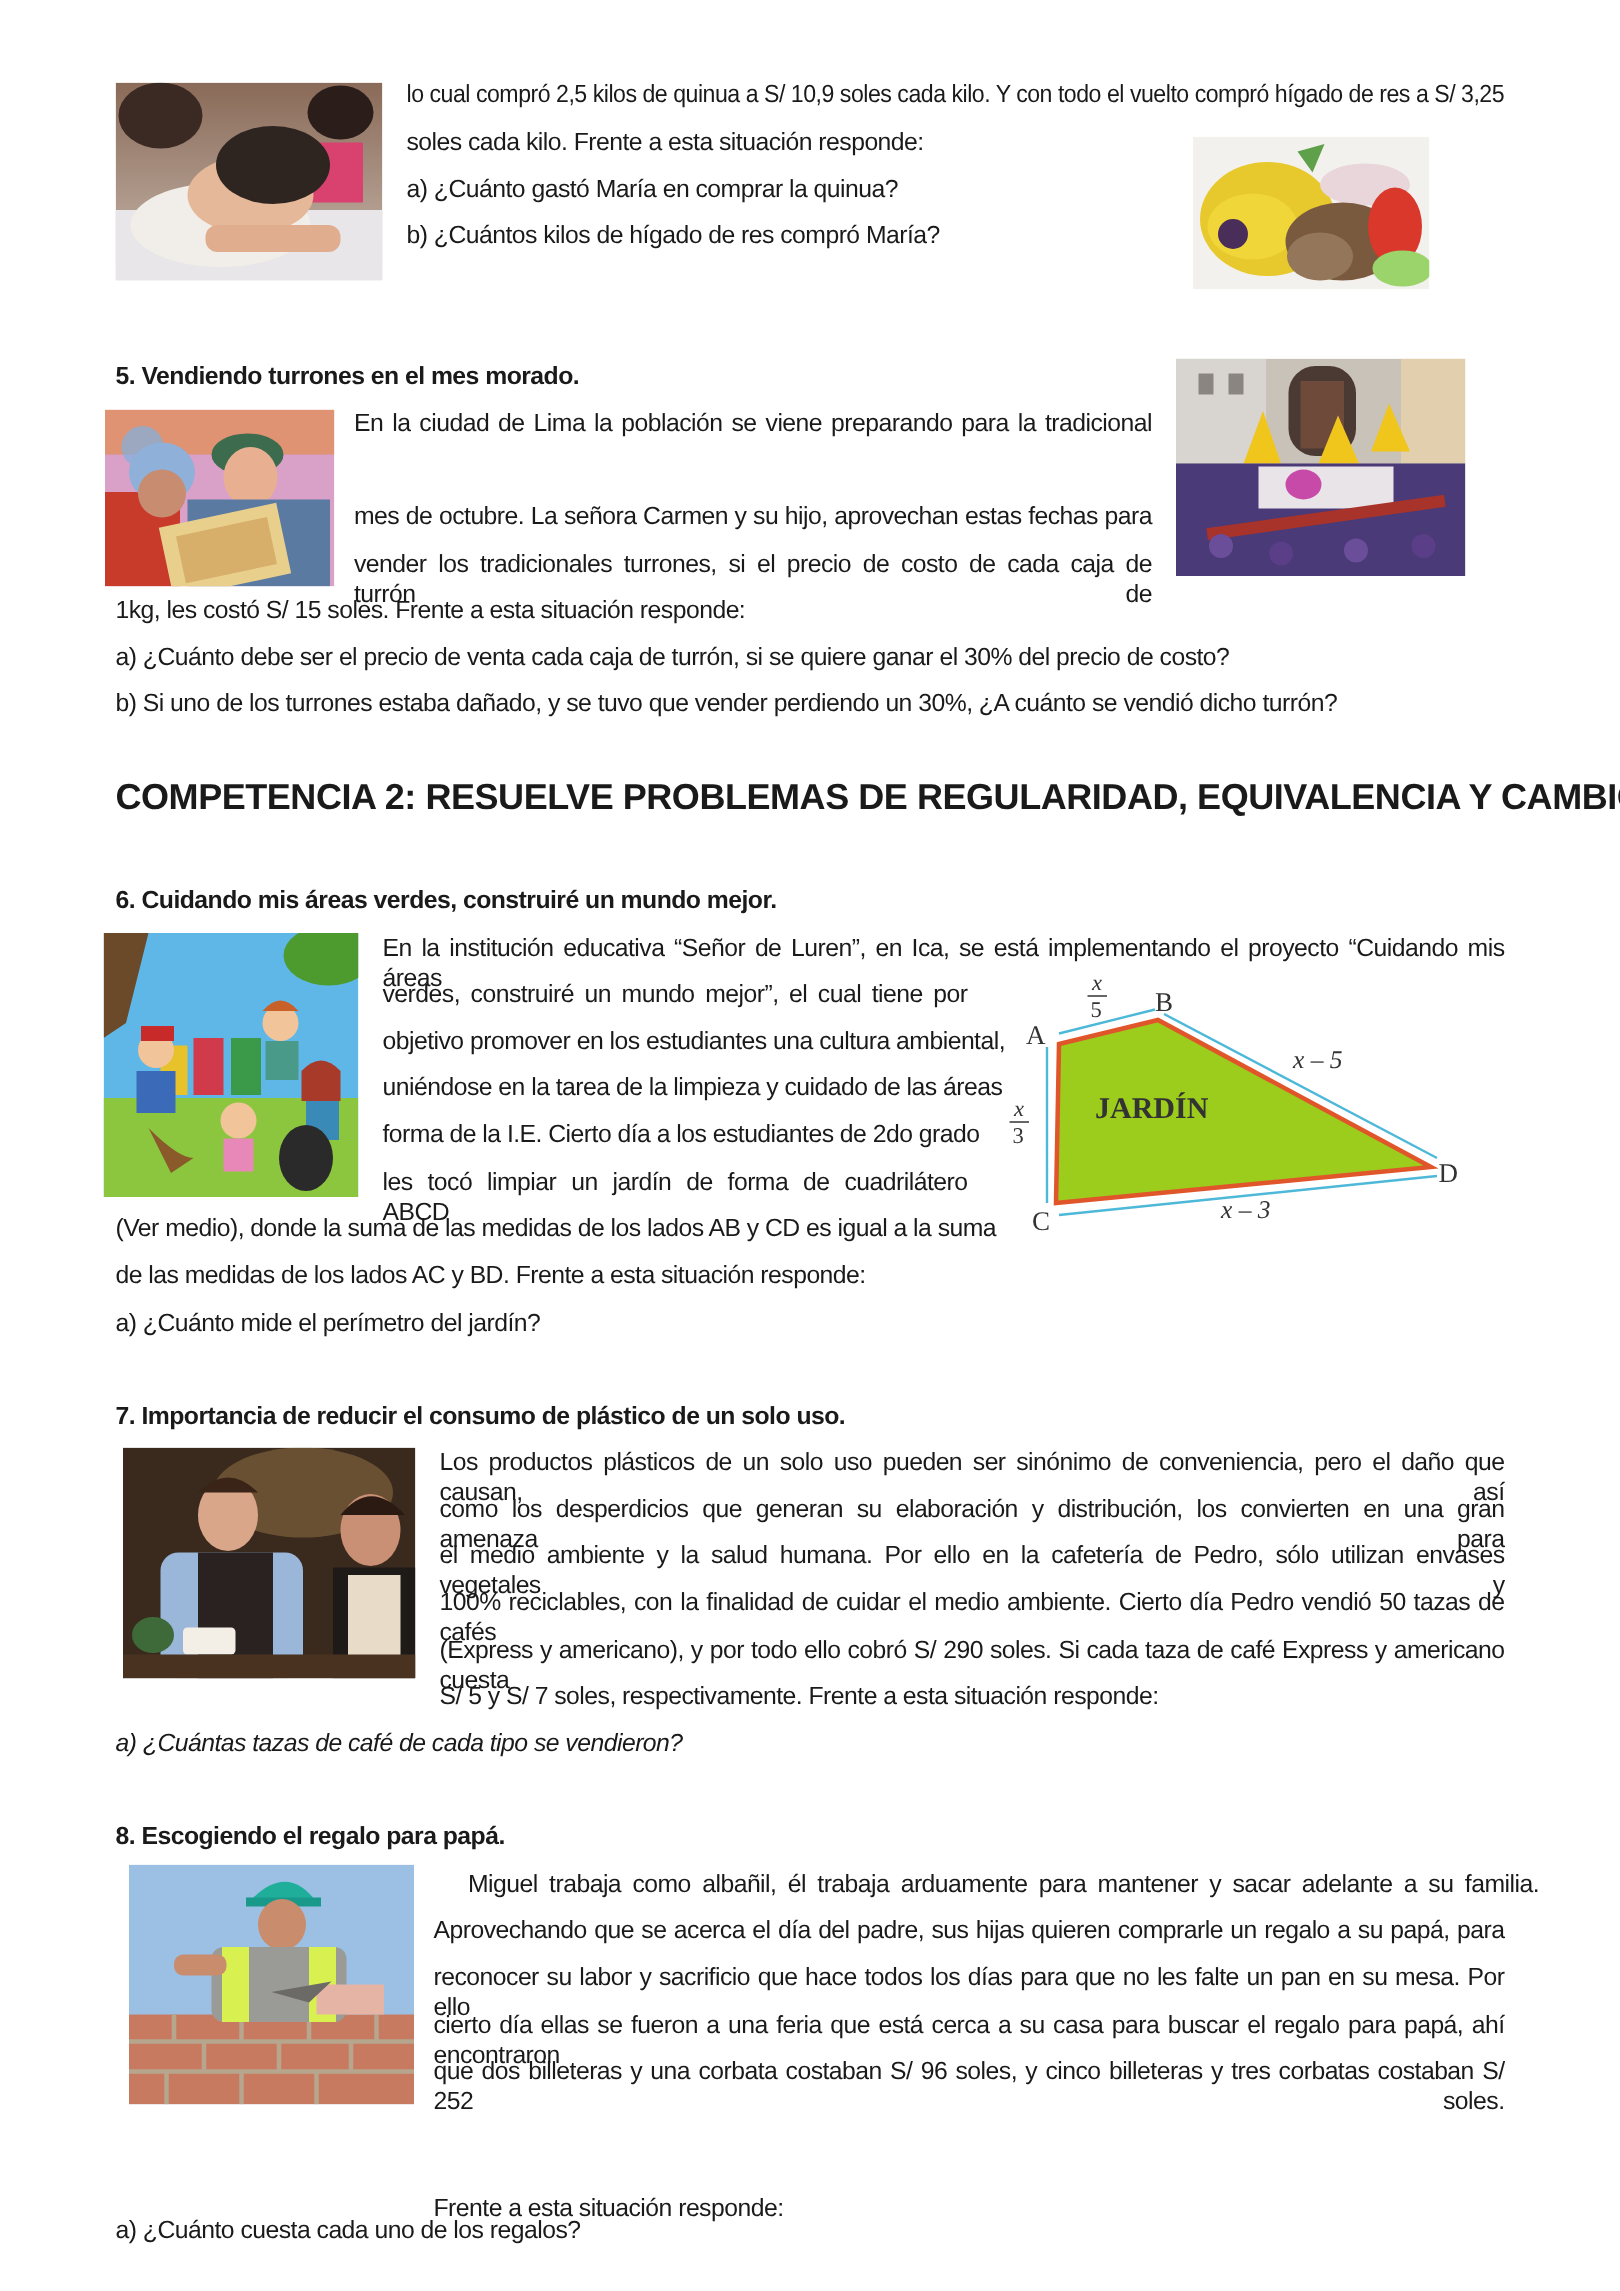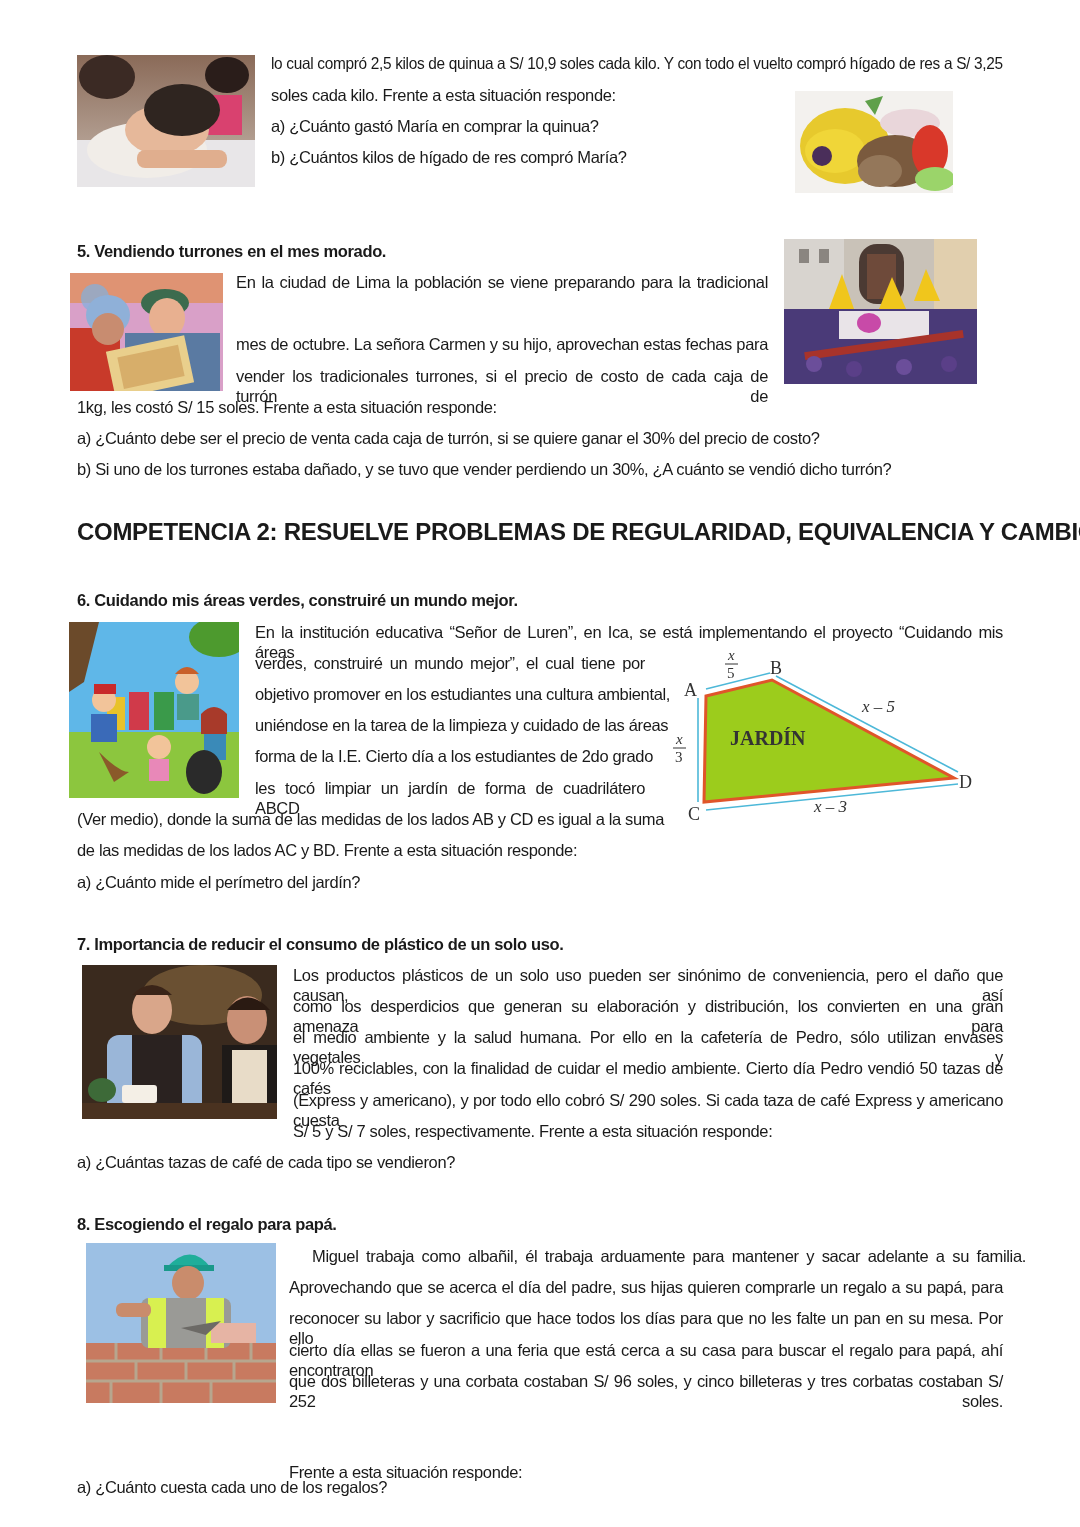--- a/index.html
+++ b/index.html
@@ -197,21 +197,21 @@
       <ellipse cx="20" cy="125" rx="14" ry="12" fill="#3d6a38"></ellipse>
     </svg>
   </div>
 
   <div class="t just" style="left:293px;top:965px;width:710px;">Los productos plásticos de un solo uso pueden ser sinónimo de conveniencia, pero el daño que causan, así</div>
   <div class="t just" style="left:293px;top:996px;width:710px;">como los desperdicios que generan su elaboración y distribución, los convierten en una gran amenaza para</div>
   <div class="t just" style="left:293px;top:1027px;width:710px;">el medio ambiente y la salud humana. Por ello en la cafetería de Pedro, sólo utilizan envases vegetales y</div>
   <div class="t just" style="left:293px;top:1058px;width:710px;">100% reciclables, con la finalidad de cuidar el medio ambiente. Cierto día Pedro vendió 50 tazas de cafés</div>
   <div class="t just" style="left:293px;top:1090px;width:710px;">(Express y americano), y por todo ello cobró S/ 290 soles. Si cada taza de café Express y americano cuesta</div>
   <div class="t" style="left:293px;top:1121px;">S/ 5 y S/ 7 soles, respectivamente. Frente a esta situación responde:</div>
-  <div class="t" style="left:77px;top:1152px;">a) ¿Cuántas tazas de café de cada tipo se vendieron?</div>
+  <div class="t" style="left:77px;top:1152px;font-style:italic;">a) ¿Cuántas tazas de café de cada tipo se vendieron?</div>
 
   <div class="t b" style="left:77px;top:1214px;">8. Escogiendo el regalo para papá.</div>
 
   <div class="img" style="left:86px;top:1243px;width:190px;height:160px;">
     <svg viewBox="0 0 190 160" preserveAspectRatio="none">
       <rect width="190" height="160" fill="#9cc0e4"></rect>
       <rect x="0" y="100" width="190" height="60" fill="#c87a60"></rect>
       <g stroke="#b7a68e" stroke-width="3">
         <line x1="0" y1="118" x2="190" y2="118"></line>
         <line x1="0" y1="138" x2="190" y2="138"></line>

